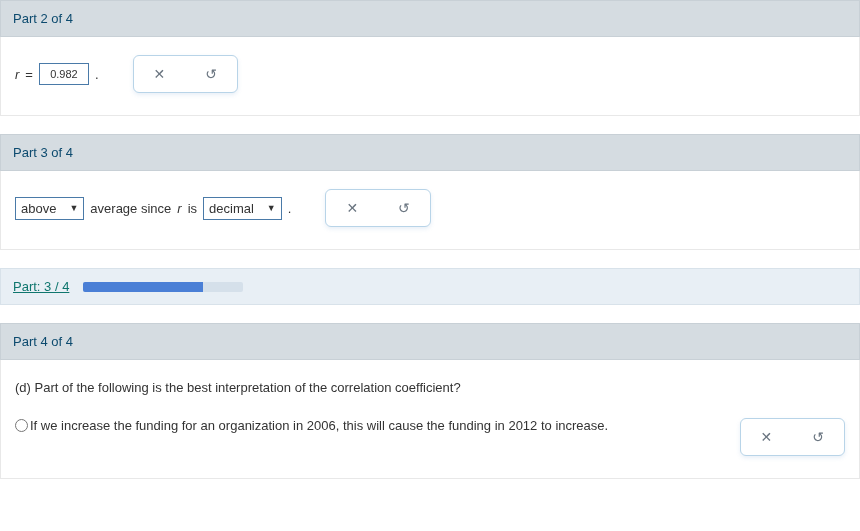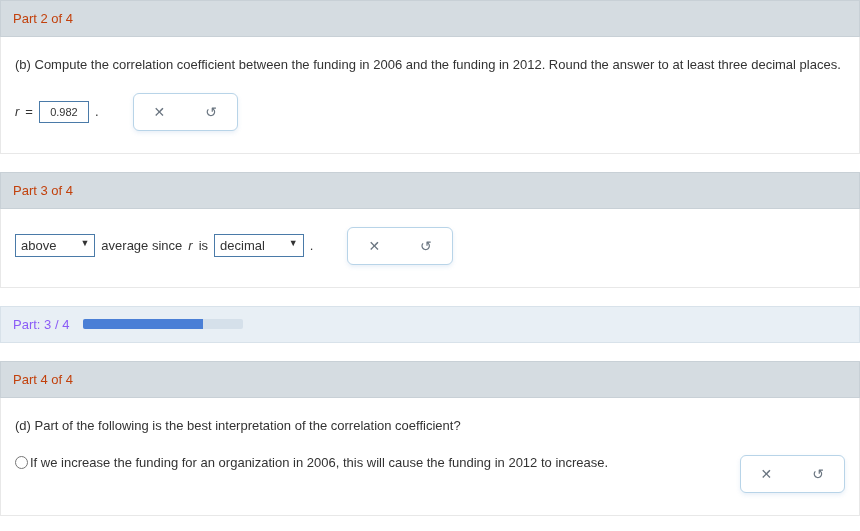--- a/index.html
+++ b/index.html
@@ -7,21 +7,21 @@
       font-family: Arial, sans-serif;
       font-size: 13px;
       color: #333;
       background: #fff;
       width: 860px;
     }
     .part-header {
       background: #d5dce1;
       padding: 10px 12px;
       font-size: 13px;
-      color: #c2410c;
+      color: #0c4a6e;
       border: 1px solid #c8d0d6;
     }
     .part-body {
       padding: 18px 14px 22px 14px;
       border-left: 1px solid #e8e8e8;
       border-right: 1px solid #e8e8e8;
       border-bottom: 1px solid #e8e8e8;
       margin-bottom: 18px;
     }
     .question {
@@ -41,21 +41,22 @@
       min-width: 50px;
       text-align: center;
       font-size: 11px;
     }
     .select {
       border: 1px solid #4a7aa8;
       padding: 3px 5px;
       font-size: 13px;
       background: #fff;
       display: inline-flex;
-      gap: 24px;
+      align-items: center;
+      gap: 13px;
     }
     .select .arrow {
       font-size: 9px;
     }
     .action-box {
       display: inline-flex;
       align-items: center;
       gap: 40px;
       border: 1px solid #b8d4e8;
       border-radius: 6px;
@@ -74,21 +75,22 @@
       display: flex;
       align-items: center;
       gap: 14px;
       background: #e8eff5;
       padding: 10px 12px;
       border: 1px solid #d8e2ea;
       margin-bottom: 18px;
     }
     .progress-label {
       font-size: 13px;
-      color: #8b5cf6;
+      color: #0f766e;
+      text-decoration: underline;
     }
     .progress-track {
       width: 160px;
       height: 10px;
       background: #d5e0ea;
       border-radius: 2px;
       overflow: hidden;
     }
     .progress-fill {
       height: 100%;
@@ -115,21 +117,20 @@
       gap: 10px;
     }
     .part4-left { flex: 1; }
     .part4-right { padding-top: 2px; }
   </style>
 </head>
 <body>
 
 <div class="part-header">Part 2 of 4</div>
 <div class="part-body">
-  <div class="question">(b) Compute the correlation coefficient between the funding in 2006 and the funding in 2012. Round the answer to at least three decimal places.</div>
   <div class="answer-line">
     <span class="italic">r</span>
     <span> = </span>
     <span class="input-box">0.982</span>
     <span>.</span>
     <span class="action-box">
       <span class="action-btn">✕</span>
       <span class="action-btn">↺</span>
     </span>
   </div>

